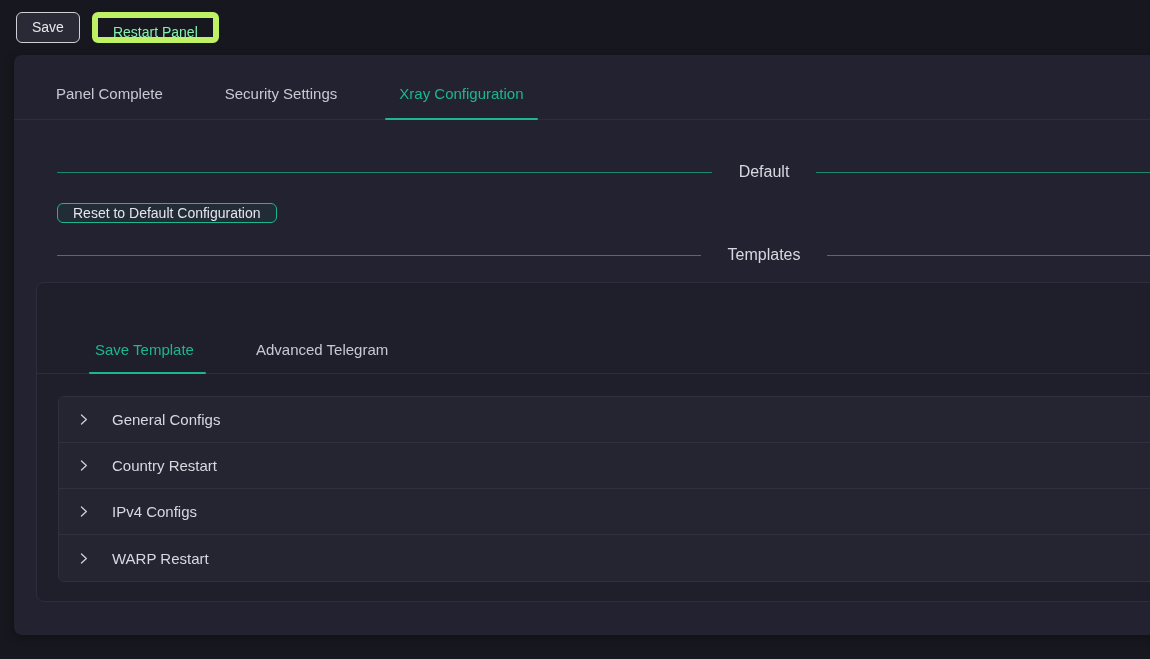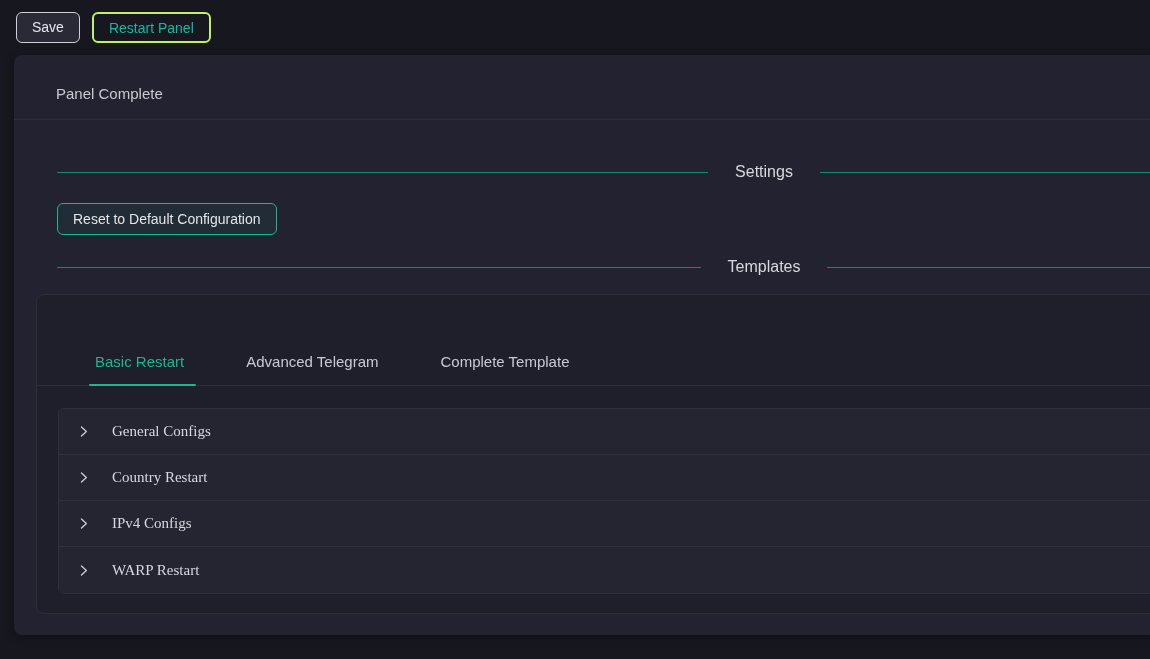--- a/index.html
+++ b/index.html
@@ -9,21 +9,21 @@
     font-family:"Liberation Sans", sans-serif;
     -webkit-font-smoothing:antialiased;
   }
   
   .topbar { height:55px; display:flex; align-items:flex-start; padding:12px 0 8px 16px; gap:12px; }
   .btn {
     height:31px; padding:0 15px; font-size:14px; border-radius:6px;
     cursor:pointer; font-family:inherit; line-height:29px;
   }
   .btn-save   { background:#2a2a36; border:1px solid #cfcfd6; color:#e6e6ec; }
-  .btn-restart{ background:transparent; border:2px solid #bef264; color:#14b8a6; }
+  .btn-restart{ background:transparent; border:6px solid #bef264; color:#86efac; }
 
   
   .card {
     margin-left:14px; width:1500px; height:580px;
     background:#232230; border-radius:8px; position:relative;
     box-shadow:0 2px 10px rgba(0,0,0,0.35);
   }
 
   
   .tabs { display:flex; gap:62px; }
@@ -45,21 +45,21 @@
     color:#d8d8e0; font-size:16px;
   }
   .divider::before, .divider::after { content:""; flex:1; height:1px; background:#1a8a6c; }
   .divider::before { margin-right:27px; }
   .divider::after  { margin-left:27px; }
   .divider.templates { margin-top:23px; }
 
   
   .btn-reset {
     display:block; margin:22px 0 0 43px;
-    height:32px; padding:0 15px; font-size:14px; border-radius:6px;
+    height:20px; padding:0 15px; font-size:14px; border-radius:6px;
     background:rgba(28,183,140,0.07);
     border:1px solid #1cb78c; color:#e4e4ea;
     cursor:pointer; font-family:inherit;
   }
 
   
   .inner-card {
     margin:18px 22px 0 22px; width:1456px; height:320px;
     background:#1f1e2b; border:1px solid #2e2d3b; border-radius:8px;
   }
@@ -71,52 +71,53 @@
   .accordion {
     margin:22px 24px 0 21px;
     border:1px solid #31303f; border-radius:6px; overflow:hidden;
   }
   .acc-row {
     height:46px; display:flex; align-items:center; padding-left:17px;
     background:#252431; border-bottom:1px solid #31303f; cursor:pointer;
   }
   .acc-row:last-child { border-bottom:none; }
   .chevron { width:14px; height:14px; display:flex; align-items:center; justify-content:center; }
-  .acc-label { margin-left:22px; font-size:15px; color:#d8d8e0;font-family:Liberation Serif, serif; }
+  .acc-label { margin-left:22px; font-size:15px; color:#d8d8e0; }
 </style>
 </head>
 <body>
 
 <div class="topbar">
   <button class="btn btn-save">Save</button>
   <button class="btn btn-restart">Restart Panel</button>
 </div>
 
 <div class="card">
 
   <div class="tabs main-tabs">
     <div class="tab">Panel Complete</div>
+    <div class="tab">Security Settings</div>
+    <div class="tab active">Xray Configuration</div>
   </div>
 
   <div class="divider">
-    <span>Settings</span>
+    <span>Default</span>
   </div>
 
   <button class="btn-reset">Reset to Default Configuration</button>
 
   <div class="divider templates">
     <span>Templates</span>
   </div>
 
   <div class="inner-card">
 
     <div class="tabs inner-tabs">
-      <div class="tab active">Basic Restart</div>
+      <div class="tab active">Save Template</div>
       <div class="tab">Advanced Telegram</div>
-      <div class="tab">Complete Template</div>
     </div>
 
     <div class="accordion">
 
       <div class="acc-row">
         <span class="chevron">
           <svg width="13" height="13" viewBox="0 0 16 16">
               <path d="M5.5 2.5l6 5.5-6 5.5" fill="none" stroke="#cfcfd8" stroke-width="1.6" stroke-linecap="round" stroke-linejoin="round"></path>
             </svg>
         </span>

